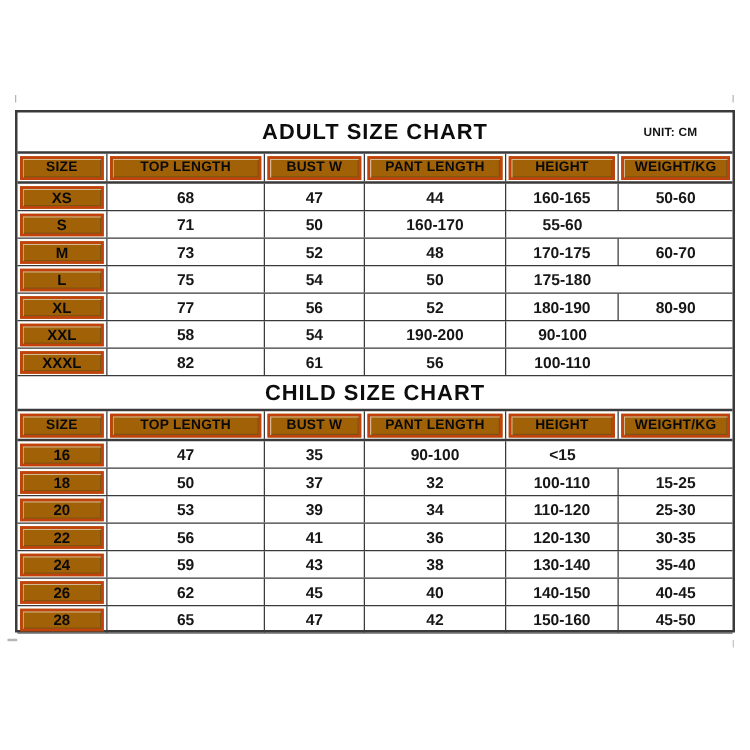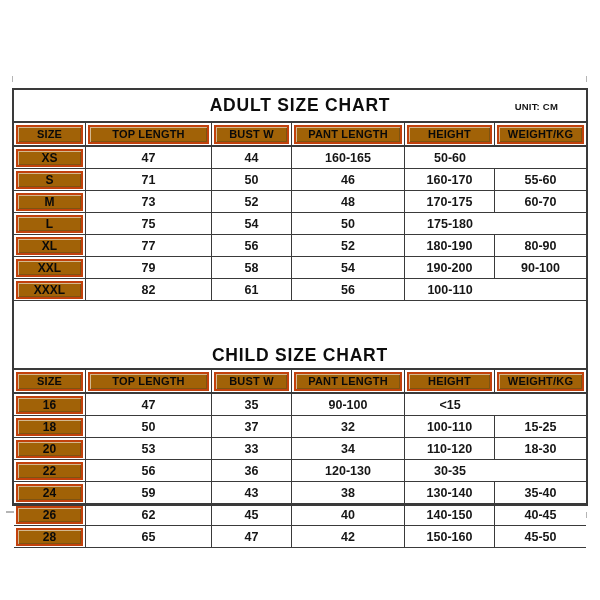--- a/index.html
+++ b/index.html
@@ -16,21 +16,21 @@
   .crop-mark{position:absolute;width:1px;height:6px;background:#b5b5b5;}
   .cm-tl{left:12px;top:76px;}
   .cm-tr{left:586px;top:76px;}
   .cm-bl{left:6px;top:511px;height:2px;width:8px;}
   .cm-br{left:586px;top:512px;}
   .title-row{
     position:relative;height:31px;min-height:31px;
     border-bottom:2px solid #3a3a3a;
     display:flex;align-items:center;justify-content:center;
   }
-  .title-row.child{height:26px;min-height:26px;margin-top:41px;}
+  .title-row.child{height:26px;min-height:26px;}
   .chart-title{
     font-weight:bold;font-size:17.5px;letter-spacing:0.8px;color:#0d0d0d;
   }
   .unit-label{
     position:absolute;right:28px;top:50%;transform:translateY(-50%);
     font-weight:bold;font-size:9.5px;letter-spacing:0.2px;color:#141414;
   }
   .grid6{display:grid;grid-template-columns:72px 126px 80px 113px 90px 91px;}
   .head-row{
     height:22px;min-height:22px;border-bottom:2px solid #3a3a3a;
@@ -89,20 +89,23 @@
         <div class="cy hlabel">WEIGHT/KG</div>
       </div>
   </div>
 
   <div class="tbody">
       <div class="row grid6">
         <div class="cell">
           <div class="cy size-pill">XS</div>
         </div>
         <div class="cell">
+          <div class="val">68</div>
+        </div>
+        <div class="cell">
           <div class="val">47</div>
         </div>
         <div class="cell">
           <div class="val">44</div>
         </div>
         <div class="cell">
           <div class="val">160-165</div>
         </div>
         <div class="cell">
           <div class="val">50-60</div>
@@ -112,23 +115,20 @@
         <div class="cell">
           <div class="cy size-pill">S</div>
         </div>
         <div class="cell">
           <div class="val">71</div>
         </div>
         <div class="cell">
           <div class="val">50</div>
         </div>
         <div class="cell">
-          <div class="val">46</div>
-        </div>
-        <div class="cell">
           <div class="val">160-170</div>
         </div>
         <div class="cell">
           <div class="val">55-60</div>
         </div>
       </div>
       <div class="row grid6">
         <div class="cell">
           <div class="cy size-pill">M</div>
         </div>
@@ -181,23 +181,20 @@
         <div class="cell">
           <div class="val">180-190</div>
         </div>
         <div class="cell">
           <div class="val">80-90</div>
         </div>
       </div>
       <div class="row grid6">
         <div class="cell">
           <div class="cy size-pill">XXL</div>
-        </div>
-        <div class="cell">
-          <div class="val">79</div>
         </div>
         <div class="cell">
           <div class="val">58</div>
         </div>
         <div class="cell">
           <div class="val">54</div>
         </div>
         <div class="cell">
           <div class="val">190-200</div>
         </div>
@@ -288,38 +285,41 @@
         </div>
       </div>
       <div class="row grid6">
         <div class="cell">
           <div class="cy size-pill">20</div>
         </div>
         <div class="cell">
           <div class="val">53</div>
         </div>
         <div class="cell">
-          <div class="val">33</div>
+          <div class="val">39</div>
         </div>
         <div class="cell">
           <div class="val">34</div>
         </div>
         <div class="cell">
           <div class="val">110-120</div>
         </div>
         <div class="cell">
-          <div class="val">18-30</div>
+          <div class="val">25-30</div>
         </div>
       </div>
       <div class="row grid6">
         <div class="cell">
           <div class="cy size-pill">22</div>
         </div>
         <div class="cell">
           <div class="val">56</div>
+        </div>
+        <div class="cell">
+          <div class="val">41</div>
         </div>
         <div class="cell">
           <div class="val">36</div>
         </div>
         <div class="cell">
           <div class="val">120-130</div>
         </div>
         <div class="cell">
           <div class="val">30-35</div>
         </div>

